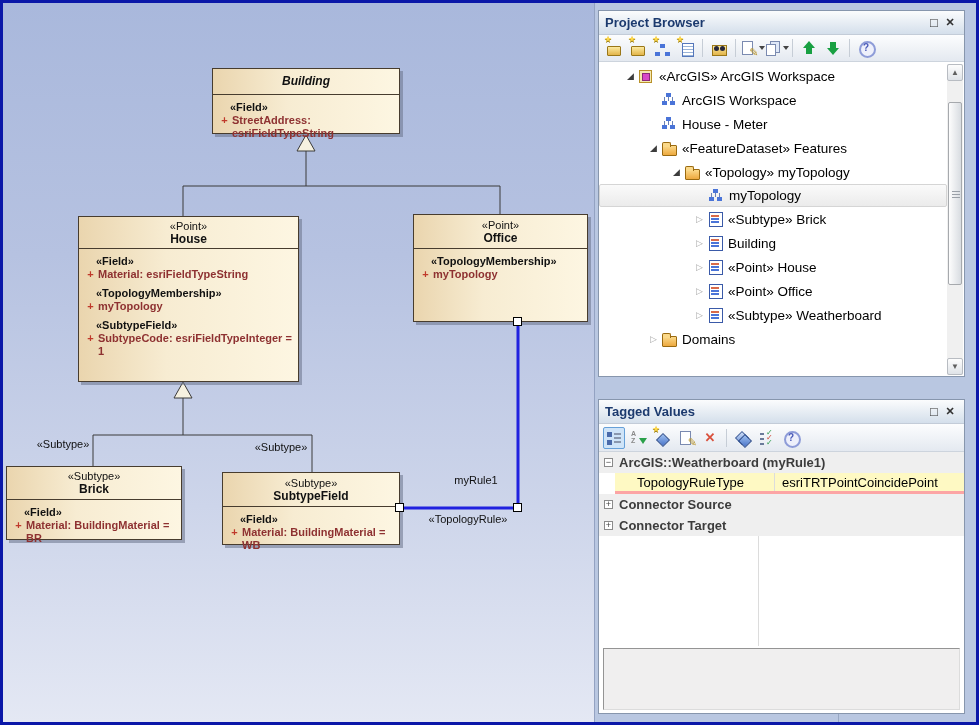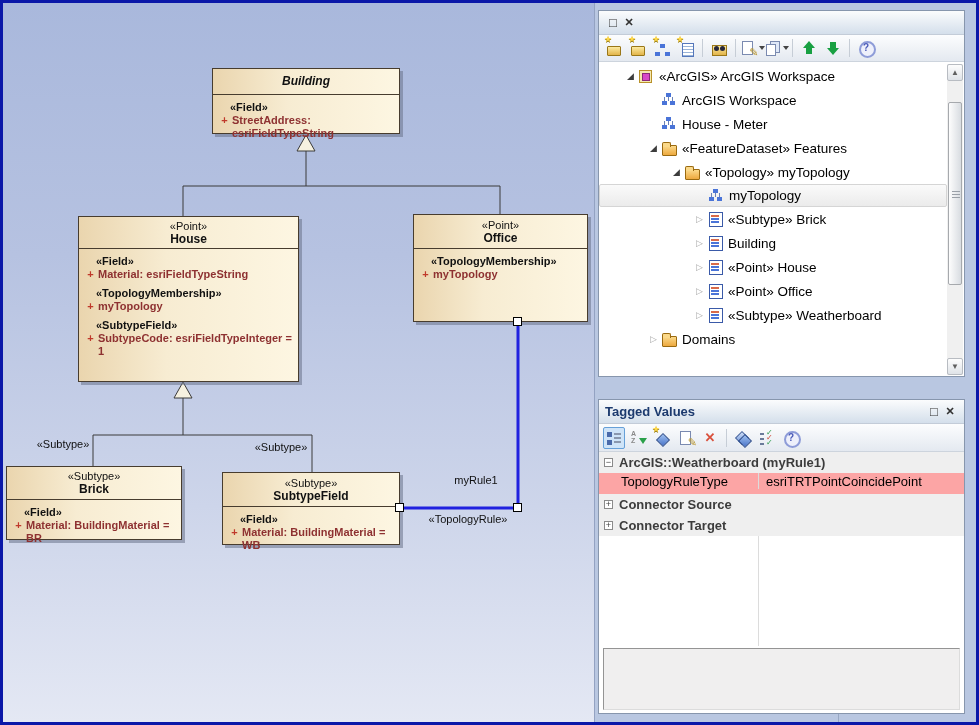--- a/index.html
+++ b/index.html
@@ -92,21 +92,21 @@
   .sbtn{position:absolute;left:0;width:16px;height:17px;background:linear-gradient(#fdfdfd,#dfe3e8);border:1px solid #b8bcc2;border-radius:2px;
     color:#606060;font-size:8px;text-align:center;line-height:15px;}
   .sthumb{position:absolute;left:1px;width:14px;background:linear-gradient(90deg,#fdfdfd,#d8dce1);border:1px solid #a6a9ad;border-radius:2px;}
   .sgrip{position:absolute;left:3px;top:50%;width:8px;height:1px;background:#9aa0a8;box-shadow:0 3px 0 #9aa0a8,0 -3px 0 #9aa0a8;}
   
   .tvgrid{flex:1;background:#fff;position:relative;font-size:13px;overflow:hidden;}
   .tvrow{height:21px;display:flex;align-items:center;}
   .tvrow.group{background:#efefef;font-weight:bold;color:#3c3c3c;}
   .pmbox{width:9px;height:9px;border:1px solid #8a8a8a;background:#fff;margin:0 6px 0 5px;flex:none;
     font-size:9px;line-height:7px;text-align:center;color:#444;font-weight:normal;}
-  .tvrow.pair{background:#fca5a5;border-bottom:5px solid #fca5a5;}
+  .tvrow.pair{background:#fef9c3;border-bottom:3px solid #fca5a5;margin-left:16px;}
   .tvcell-name{width:159px;flex:none;padding-left:22px;color:#000;}
   .tvcell-value{flex:1;border-left:1px solid #dcdcdc;padding-left:7px;color:#000;height:100%;display:flex;align-items:center;}
   .colline{position:absolute;left:159px;width:1px;background:#dcdcdc;}
   .tvnotes{position:absolute;left:4px;right:4px;bottom:3px;height:62px;background:#f0efef;
     border:1px solid #949494;border-right-color:#dcdcdc;border-bottom-color:#dcdcdc;}
   .statusdiv{position:absolute;left:838px;top:714px;width:1px;height:8px;background:#98a8c4;z-index:3;}
 </style>
 </head>
 <body>
 
@@ -234,20 +234,21 @@
         <div class="dlabel" style="left: 476px; top: 480px; text-align: center;">myRule1</div>
         <div class="dlabel" style="left: 468px; top: 495px; margin-top: 24px;">«TopologyRule»</div>
       </div>
     <div class="handle" style="left:513px;top:317px;"></div>
     <div class="handle" style="left:513px;top:503px;"></div>
     <div class="handle" style="left:395px;top:503px;"></div>
   </div>
 
   <div class="panel" style="left:598px;top:10px;width:367px;height:367px;">
     <div class="phead">
+      <span class="ptitle">Project Browser</span>
       <span class="pbtn max"></span>
       <span class="pbtn close"></span>
     </div>
     <div class="ptools">
         <span class="tbi">
           <span class="g g-new-model-icon"></span>
         </span>
         <span class="tbi">
           <span class="g g-new-package-icon"></span>
         </span>

